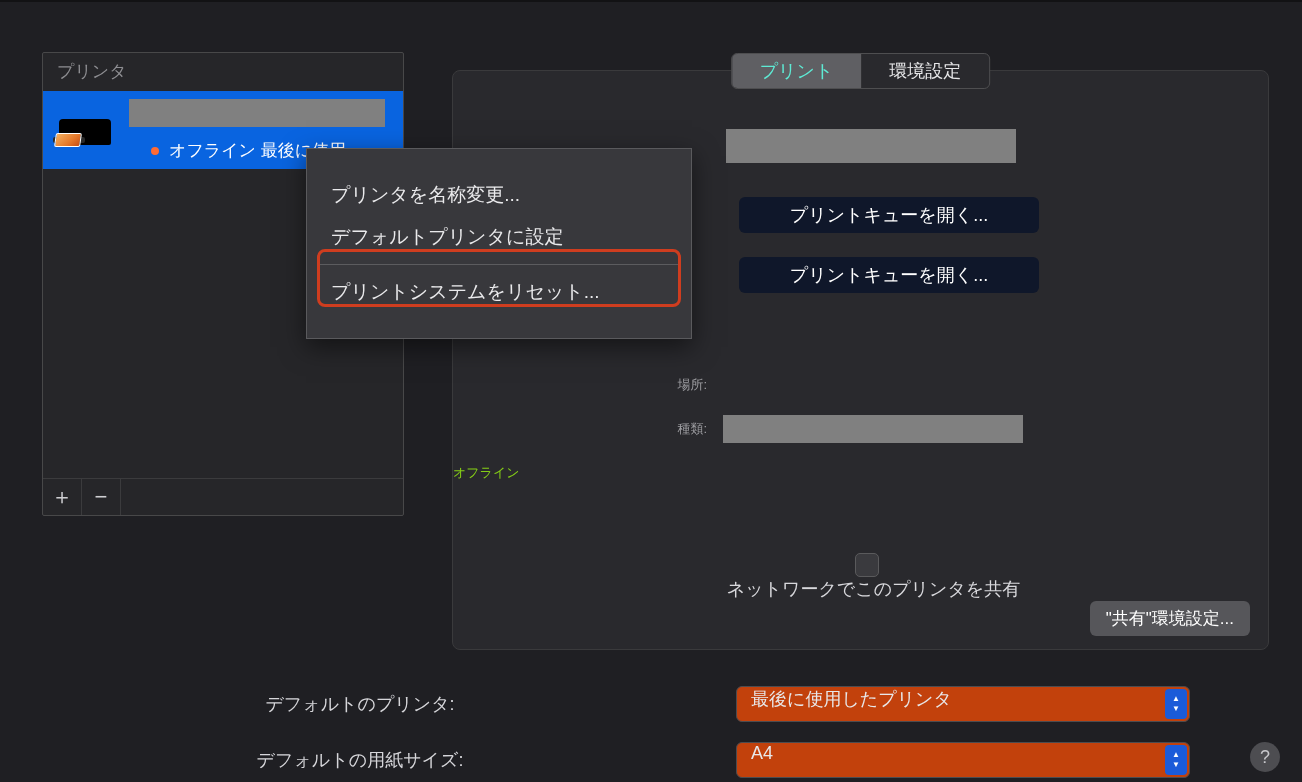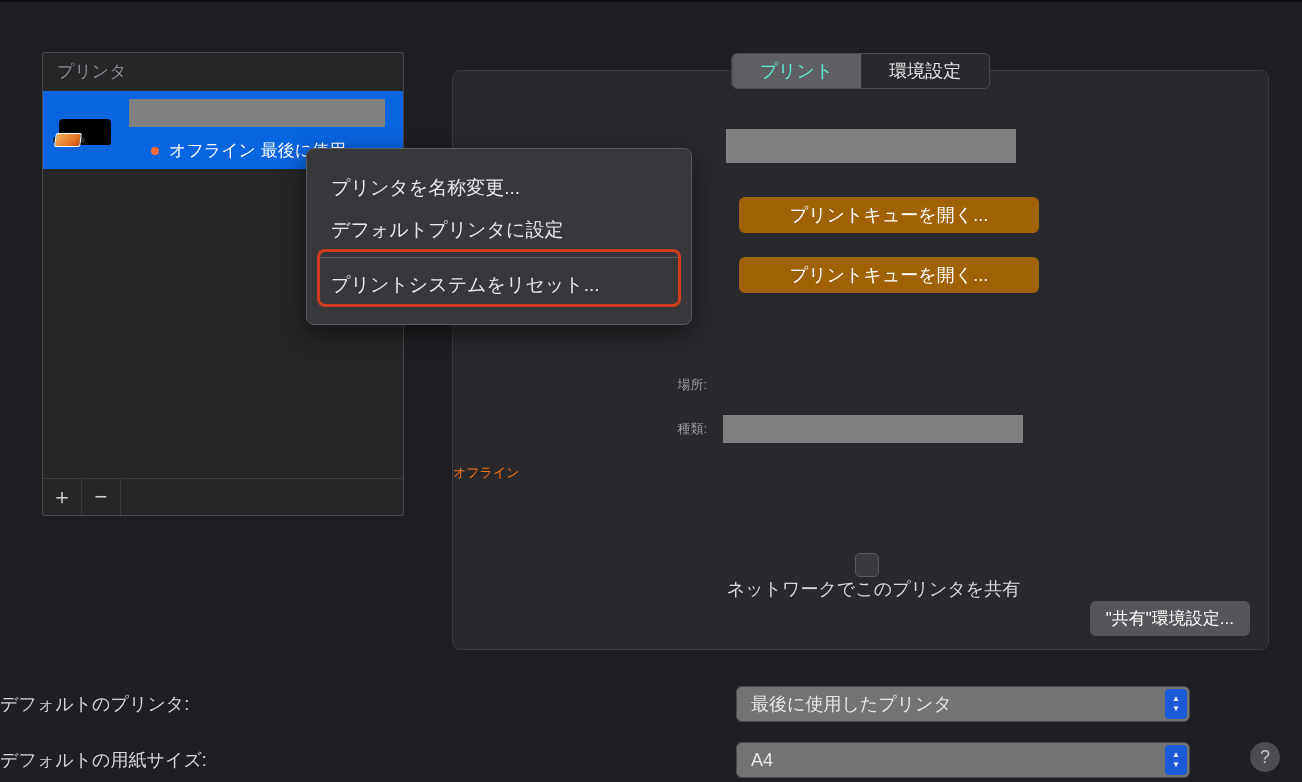--- a/index.html
+++ b/index.html
@@ -164,21 +164,21 @@
     position: absolute;
     left: 273px;
     top: 58px;
     width: 290px;
     height: 34px;
     background: #808080;
   }
 
   .btn {
     position: absolute;
-    background: #a16207;
+    background: #0f172a;
     border: none;
     border-radius: 6px;
     color: #ffffff;
     font-size: 18px;
     padding: 0 22px;
     height: 36px;
     line-height: 36px;
     text-align: center;
     cursor: default;
   }
@@ -196,21 +196,21 @@
     height: 44px;
     font-size: 13px;
     color: #9f9fa3;
   }
   .info-label {
     width: 270px;
     text-align: right;
     padding-right: 16px;
     box-sizing: border-box;
   }
-  .info-value { color: #f97316; }
+  .info-value { color: #84cc16; }
   .type-mask {
     width: 300px; height: 28px; background: #808080;
   }
 
   .share-row {
     position: absolute;
     left: 44px;
     right: 18px;
     top: 482px;
     display: flex;
@@ -241,32 +241,32 @@
     left: 0; right: 0;
     display: flex;
     align-items: center;
     font-size: 18px;
     color: #d6d6da;
   }
   .row1 { top: 684px; }
   .row2 { top: 740px; }
   .bottom-label {
     width: 736px;
-    text-align: left;
+    text-align: center;
     padding-right: 16px;
     box-sizing: border-box;
   }
   .select {
     width: 454px;
     height: 36px;
-    background: #737373;
+    background: #c2410c;
     border: 1px solid #4c4c50;
     border-radius: 6px;
     display: flex;
-    align-items: center;
+    align-items: flex-start;
     padding-left: 14px;
     box-sizing: border-box;
     position: relative;
     font-size: 18px;
     color: #e8e8ea;
   }
   .select .chev {
     position: absolute;
     right: 2px; top: 2px;
     width: 22px; height: 30px;
@@ -297,23 +297,23 @@
   }
 
   
   .ctx {
     position: absolute;
     left: 306px;
     top: 146px;
     width: 384px;
     background: #38383c;
     border: 1px solid #5a5a5d;
-    border-radius: 8px;
+    border-radius: 0;
     box-shadow: 0 8px 24px rgba(0,0,0,0.5);
-    padding: 18px 0;
+    padding: 25px 0;
     z-index: 50;
   }
   .ctx-item {
     padding: 8px 24px;
     font-size: 19px;
     color: #eaeaec;
   }
   .ctx-sep {
     height: 1px;
     background: #5c5c5f;

